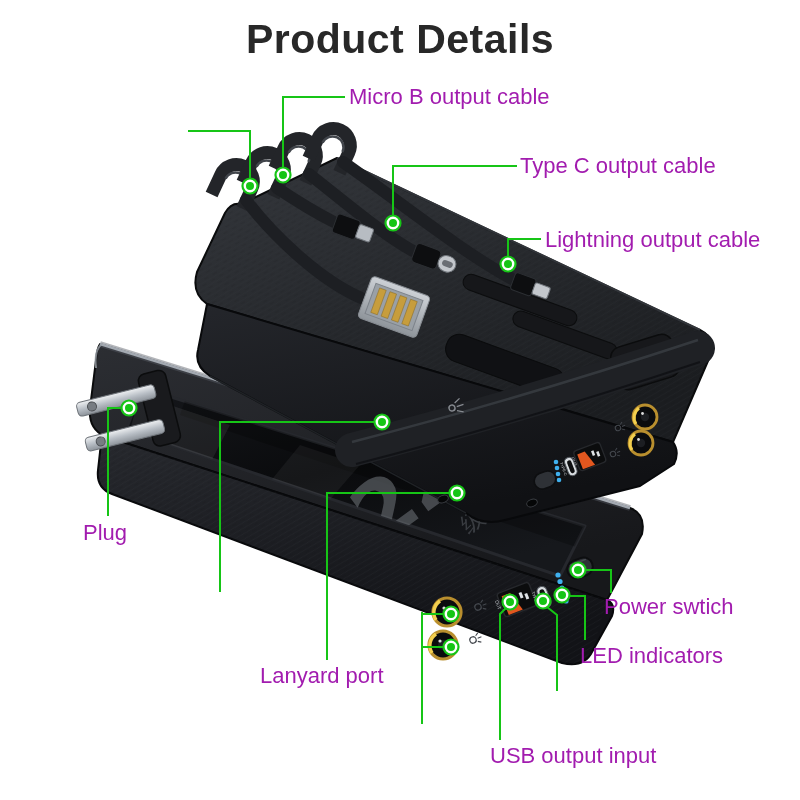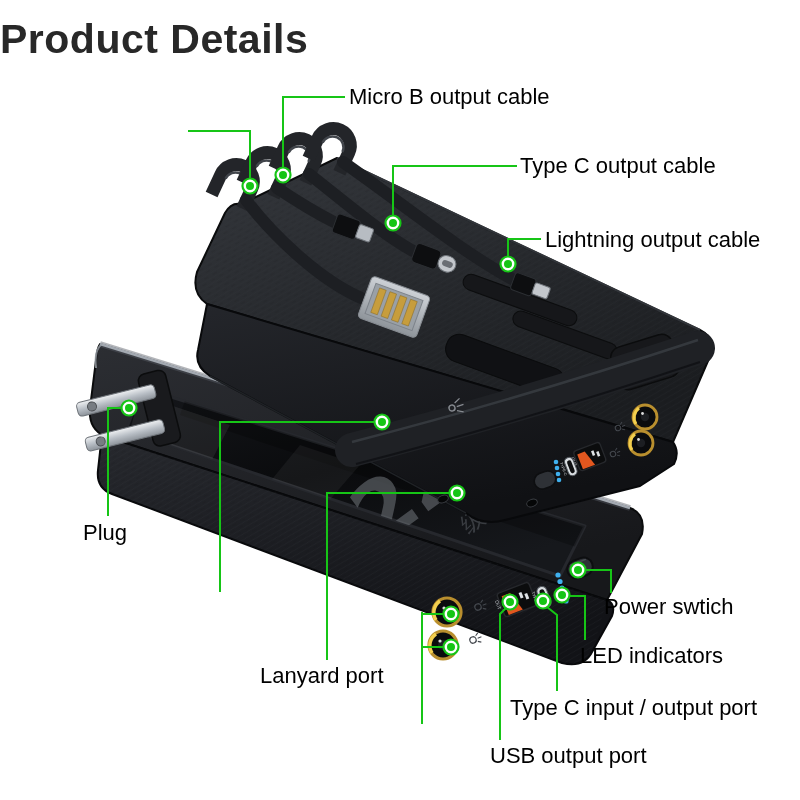--- a/index.html
+++ b/index.html
@@ -1,21 +1,21 @@
 <!DOCTYPE html>
 <html style="--accent: #16c516;"><head>
 <meta charset="utf-8">
 <style>
   html,body{margin:0;padding:0;background:#fff;}
   .stage{position:relative;width:800px;height:800px;background:#fff;overflow:hidden;
          font-family:"Liberation Sans",sans-serif;}
   .stage svg.layer{position:absolute;left:0;top:0;}
-  .title{position:absolute;left:0;top:16px;width:100%;
+  .title{position:absolute;left:0;top:16px;width:100%;text-align:center;
          font-size:41px;font-weight:700;color:#282828;letter-spacing:.5px;z-index:5;}
-  .callout-label{position:absolute;font-size:22px;line-height:1.15;color:#000000;
+  .callout-label{position:absolute;font-size:22px;line-height:1.15;color:#a21caf;
                  white-space:nowrap;z-index:6;}
   .c-line{fill:none;stroke:var(--accent,#16c516);stroke-width:2;}
   .c-dot-outer{fill:#ffffff;stroke:var(--accent,#16c516);stroke-width:2.2;}
   .c-dot-inner{fill:var(--accent,#16c516);stroke:none;}
 </style>
 </head>
 <body>
 
 <div class="stage">
 
@@ -340,18 +340,17 @@
       <circle class="c-dot-outer" cx="578" cy="570" r="7.5"></circle>
         <circle class="c-dot-inner" cx="578" cy="570" r="4"></circle>
     </g>
   </svg>
 
   <div class="callout-label" style="left:349px;top:84px">Micro B output cable</div>
   <div class="callout-label" style="left:520px;top:153px">Type C output cable</div>
   <div class="callout-label" style="left:545px;top:227px">Lightning output cable</div>
   <div class="callout-label" style="left:83px;top:520px">Plug</div>
   <div class="callout-label" style="left:260px;top:663px">Lanyard port</div>
-  <div class="callout-label" style="left:490px;top:743px">USB output port</div>
-  <div class="callout-label" style="left:510px;top:695px">Type C input / output port</div>
+  <div class="callout-label" style="left:490px;top:743px">USB output input</div>
   <div class="callout-label" style="left:580px;top:643px">LED indicators</div>
   <div class="callout-label" style="left:604px;top:594px">Power swtich</div>
 
 </div>
 
 </body></html>

